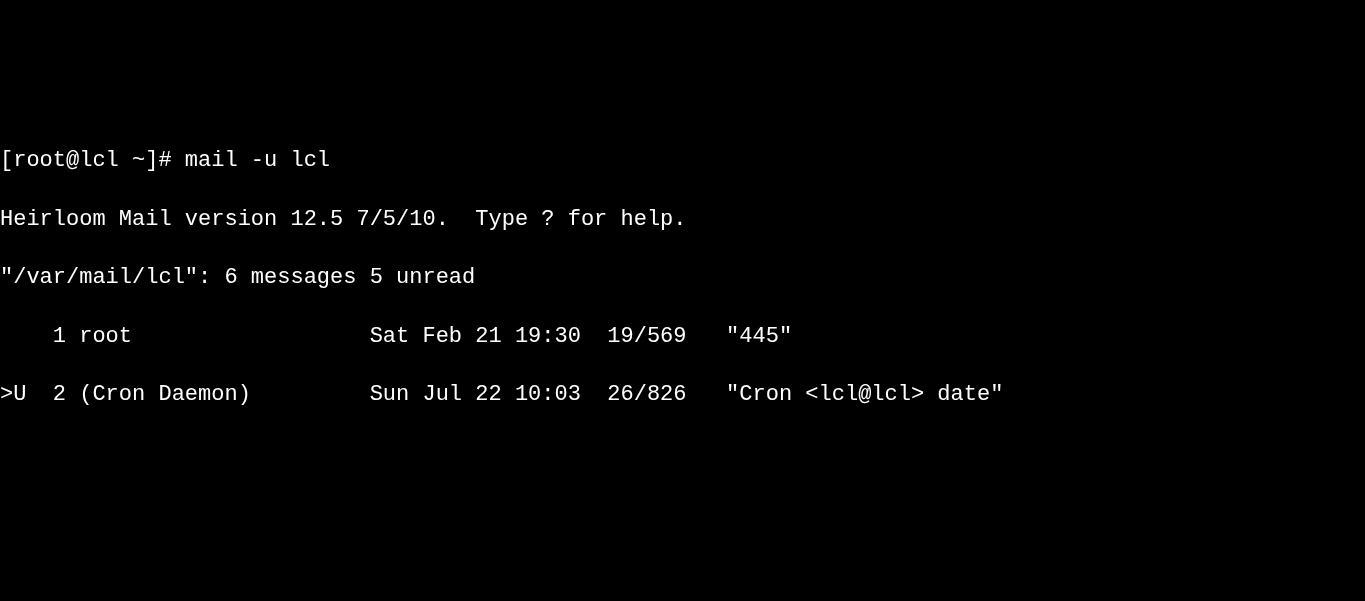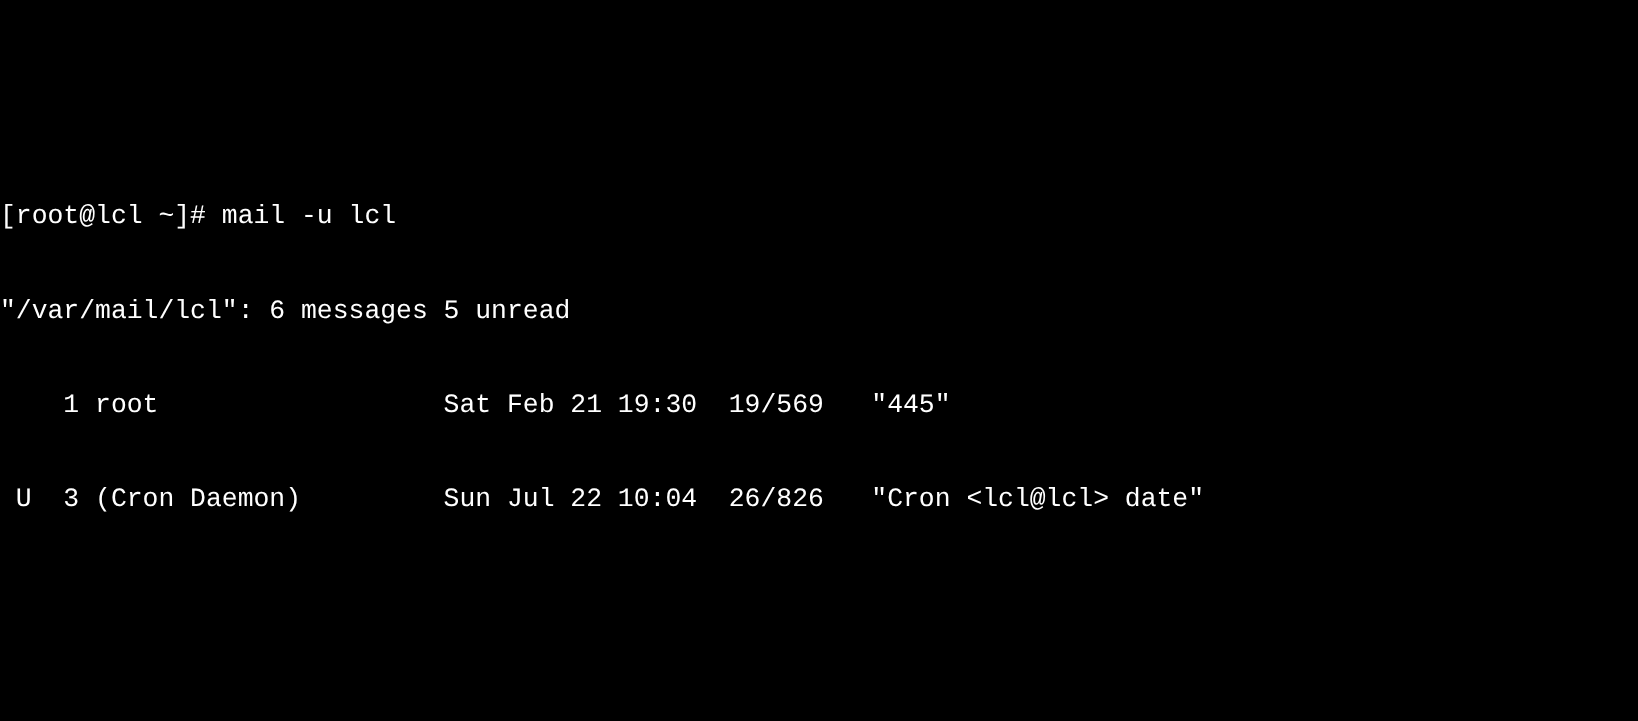--- a/index.html
+++ b/index.html
@@ -13,33 +13,33 @@
       white-space: pre;
       overflow: hidden;
       width: 1365px;
       height: 601px;
     }
     .terminal {
       padding: 0;
     }
     .line {
       display: block;
-      margin-top: 20px;
     }
   </style>
 </head>
 <body>
 
 
 
 <div class="terminal">
 <span class="line">[root@lcl ~]# mail -u lcl</span>
+<span class="line">Heirloom Mail version 12.5 7/5/10.  Type ? for help.</span>
 <span class="line">"/var/mail/lcl": 6 messages 5 unread</span>
 <span class="line">    1 root                  Sat Feb 21 19:30  19/569   "445"</span>
-<span class="line"> U  3 (Cron Daemon)         Sun Jul 22 10:04  26/826   "Cron &lt;lcl@lcl&gt; date"</span>
+<span class="line">&gt;U  2 (Cron Daemon)         Sun Jul 22 10:03  26/826   "Cron &lt;lcl@lcl&gt; date"</span>
 
 
 
 
 
 
 
 
 
 

